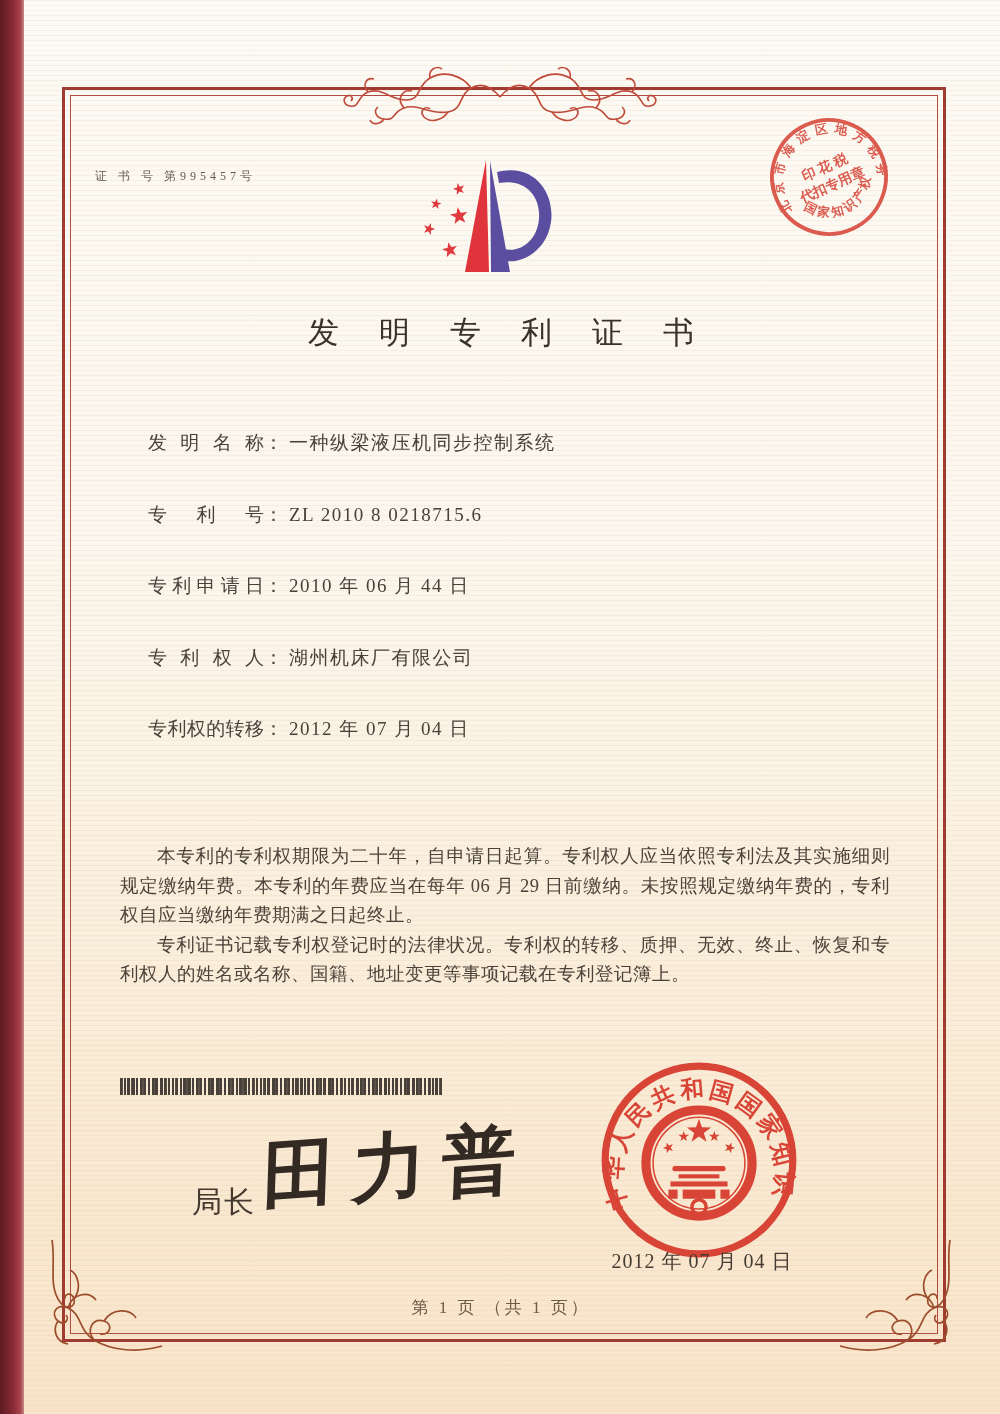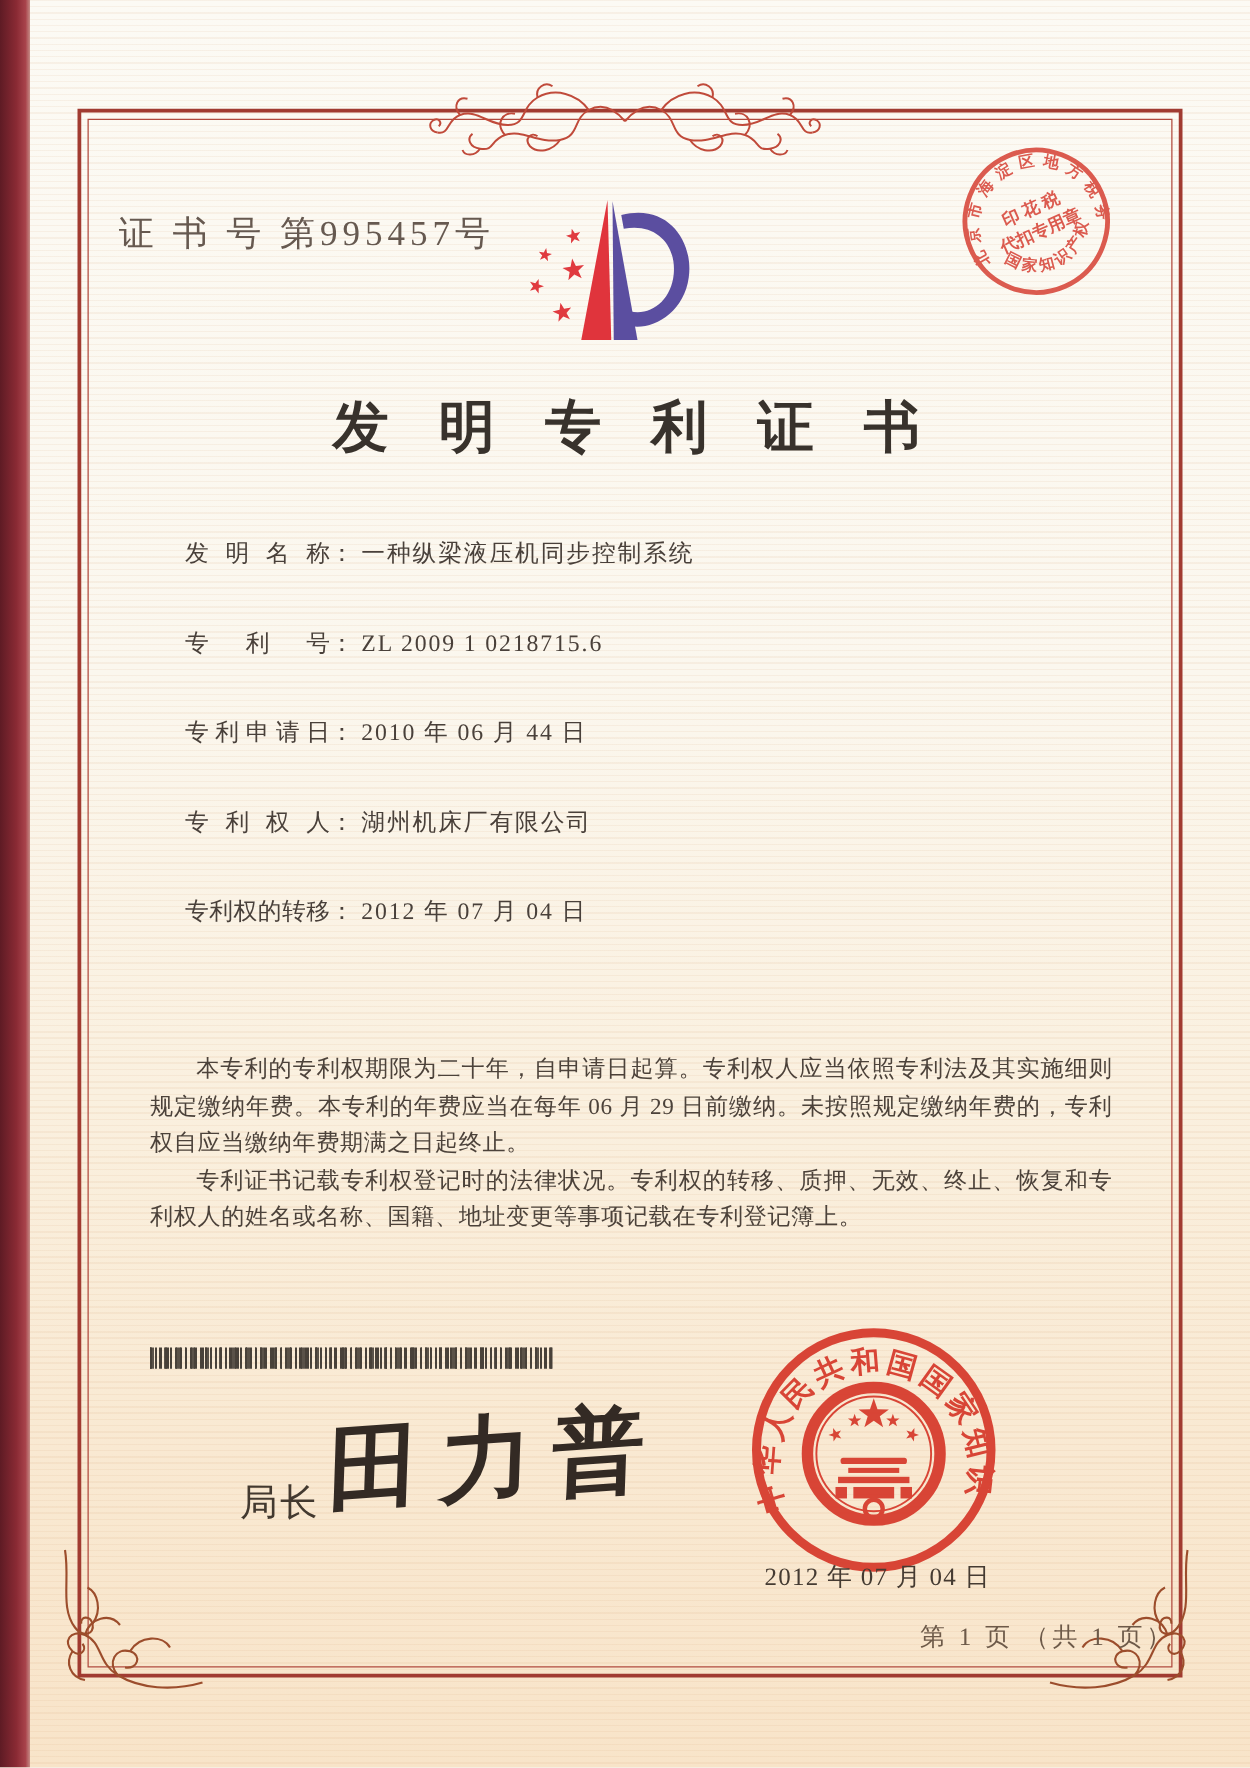--- a/index.html
+++ b/index.html
@@ -21,26 +21,26 @@
   .frame-outer{
     position:absolute;left:62px;top:87px;width:878px;height:1249px;
     border:3px solid #a13b31;
   }
   .frame-inner{
     position:absolute;inset:5px;
     border:1px solid #b04a3e;
   }
   .cert-no{
     position:absolute;left:95px;top:168px;
-    font-size:28px;letter-spacing:4px;color:#665950;
+    font-size:12px;letter-spacing:4px;color:#665950;
   }
   .title{
     position:absolute;left:62px;width:878px;top:312px;
-    text-align:center;font-size:45px;color:#38322c;
-    letter-spacing:40px;text-indent:40px;font-weight:700;
+    text-align:center;font-size:31px;color:#38322c;
+    letter-spacing:40px;text-indent:40px;font-weight:400;
   }
   .fields{
     position:absolute;left:121px;top:430px;width:760px;
   }
   .field-row{height:71.5px;font-size:19px;color:#49403a;white-space:nowrap;}
   .field-label{
     display:inline-block;width:116px;
     text-align:justify;text-align-last:justify;
     vertical-align:top;
     margin-left:27px;
@@ -74,21 +74,21 @@
   }
   .seal-box{position:absolute;left:597px;top:1058px;width:204px;height:204px;}
   .seal-date{
     position:absolute;left:592px;top:1248px;width:220px;
     text-align:center;font-size:20px;color:#453b32;letter-spacing:1px;
   }
   .stamp-box{position:absolute;left:760px;top:108px;width:138px;height:138px;opacity:0.9;}
   .logo-box{position:absolute;left:423px;top:148px;width:134px;height:138px;}
   .footer{
     position:absolute;left:62px;width:878px;top:1296px;
-    text-align:right;font-size:20px;color:#6d5a49;letter-spacing:3px;
+    text-align:center;font-size:17px;color:#6d5a49;letter-spacing:3px;
   }
   .ornament-top{position:absolute;left:340px;top:57px;width:320px;height:70px;}
   .corner-bl{position:absolute;left:42px;top:1232px;width:124px;height:124px;}
   .corner-br{position:absolute;left:836px;top:1232px;width:124px;height:124px;}
   svg text{font-family:"Liberation Serif","DejaVu Serif",serif;}
 </style>
 </head>
 <body>
 
 <div class="page">
@@ -168,21 +168,21 @@
     </g>
   </svg>
 
   <div class="title">发明专利证书</div>
 
   <div class="fields">
     <div class="field-row">
       <span class="field-label">发明名称</span><span class="field-colon">：</span><span class="field-value">一种纵梁液压机同步控制系统</span>
     </div>
     <div class="field-row">
-      <span class="field-label">专利号</span><span class="field-colon">：</span><span class="field-value">ZL 2009 1 0218715.6</span>
+      <span class="field-label">专利号</span><span class="field-colon">：</span><span class="field-value">ZL 2010 8 0218715.6</span>
     </div>
     <div class="field-row">
       <span class="field-label">专利申请日</span><span class="field-colon">：</span><span class="field-value">2010 年 06 月 44 日</span>
     </div>
     <div class="field-row">
       <span class="field-label">专利权人</span><span class="field-colon">：</span><span class="field-value">湖州机床厂有限公司</span>
     </div>
     <div class="field-row">
       <span class="field-label">专利权的转移</span><span class="field-colon">：</span><span class="field-value">2012 年 07 月 04 日</span>
     </div>

